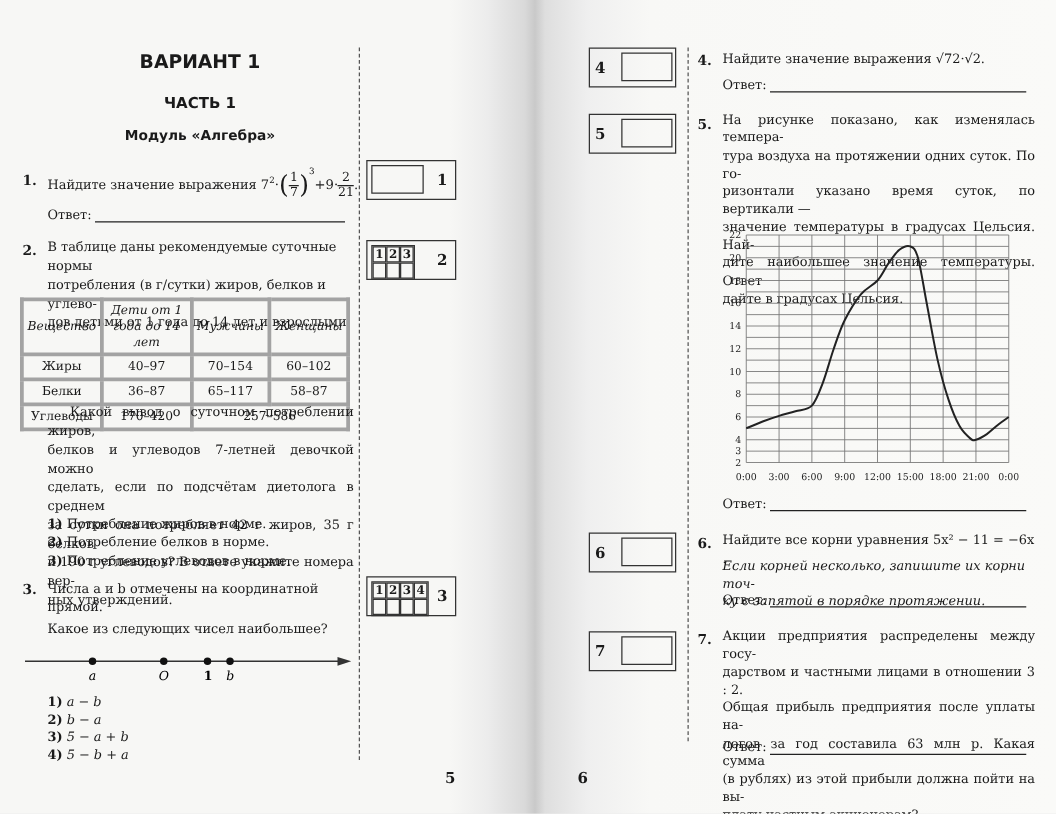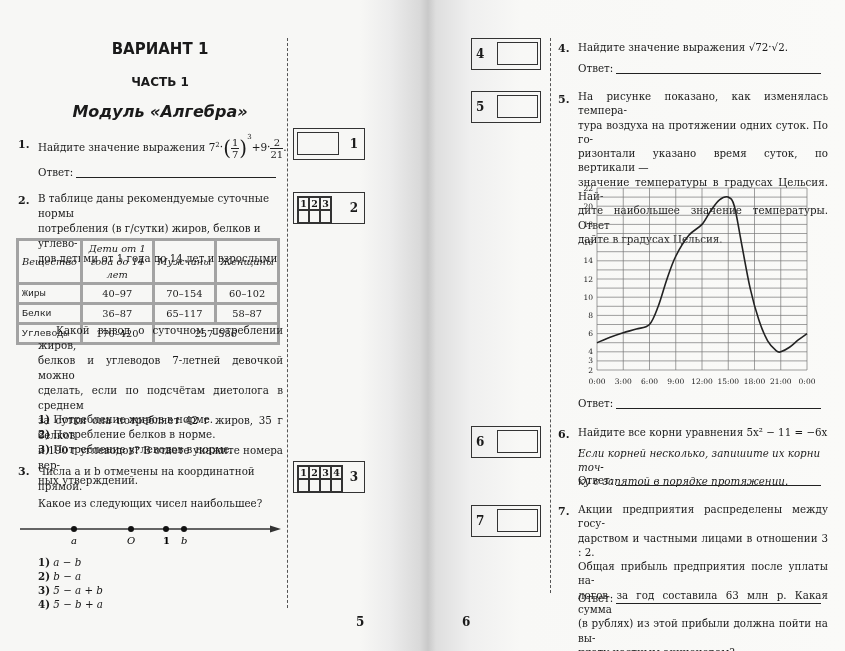--- a/index.html
+++ b/index.html
@@ -8,35 +8,35 @@
   .spread {
     position: absolute; left: 0; top: 0; width: 845px; height: 651px;
     background: linear-gradient(to right,
       #f7f7f5 0px, #f7f7f5 360px, #ececec 390px, #d9d9d9 420px, #c9c9c9 428px,
       #dedede 436px, #efefef 470px, #f8f8f6 520px, #fafaf8 845px);
   }
   .abs { position: absolute; }
   .sans { font-family: "DejaVu Sans", sans-serif; }
   .h-variant { left: 60px; top: 40px; width: 200px; text-align: center; font-weight: bold; font-size: 15px; }
   .h-part { left: 60px; top: 75px; width: 200px; text-align: center; font-weight: bold; font-size: 12px; }
-  .h-module { left: 60px; top: 102px; width: 200px; text-align: center; font-weight: bold; font-size: 16px; font-style: italic; }
+  .h-module { left: 60px; top: 102px; width: 200px; text-align: center; font-weight: bold; font-size: 11px; }
   .qnum { font-weight: bold; font-size: 11px; }
   .qtext { font-size: 10.3px; line-height: 15px; }
   .answer { font-size: 10.3px; }
   .answer .line { display: inline-block; border-bottom: 1px solid #222; vertical-align: bottom; height: 11px; }
   .dashed-v { border-left: 1.5px dashed #555; width: 0; }
   .ansbox { border: 1.5px solid #333; background: transparent; }
   .ansbox .inner { position: absolute; border: 1.5px solid #333; }
   .ansbox .num { position: absolute; font-weight: bold; font-size: 12px; }
   .cells { position: absolute; display: grid; border: 1.2px solid #333; }
   .cells div { border: 0.8px solid #333; font-size: 9.5px; font-weight: bold; text-align: center; line-height: 12px; height: 13px; }
   table.nut { border-collapse: collapse; font-size: 9.8px; }
   table.nut td, table.nut th { border: 3px solid #a3a3a3; padding: 1px 3px; text-align: center; height: 20px; }
   table.nut th { font-style: italic; font-weight: normal; line-height: 13px; }
-  table.nut td:first-child { text-align: left; font-family: Liberation Mono, monospace; }
+  table.nut td:first-child { text-align: center; }
   .opt b { font-weight: bold; }
   .pagenum { font-size: 12px; font-weight: bold; }
   .italic { font-style: italic; }
   .frac { display: inline-block; vertical-align: middle; text-align: center; font-size: 10px; line-height: 11px; }
   .frac .num { display: block; border-bottom: 1px solid #222; padding: 0 1px; }
   .frac .den { display: block; }
   .paren { font-size: 20px; vertical-align: middle; font-weight: lighter; }
   sup { font-size: 7px; }
 </style>
 </head>

